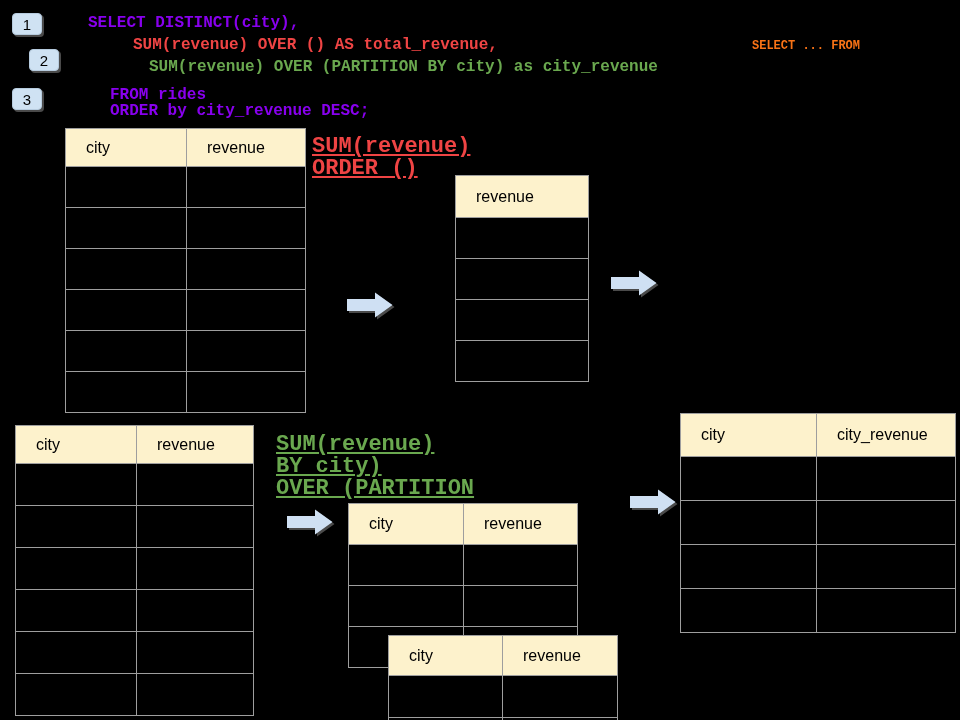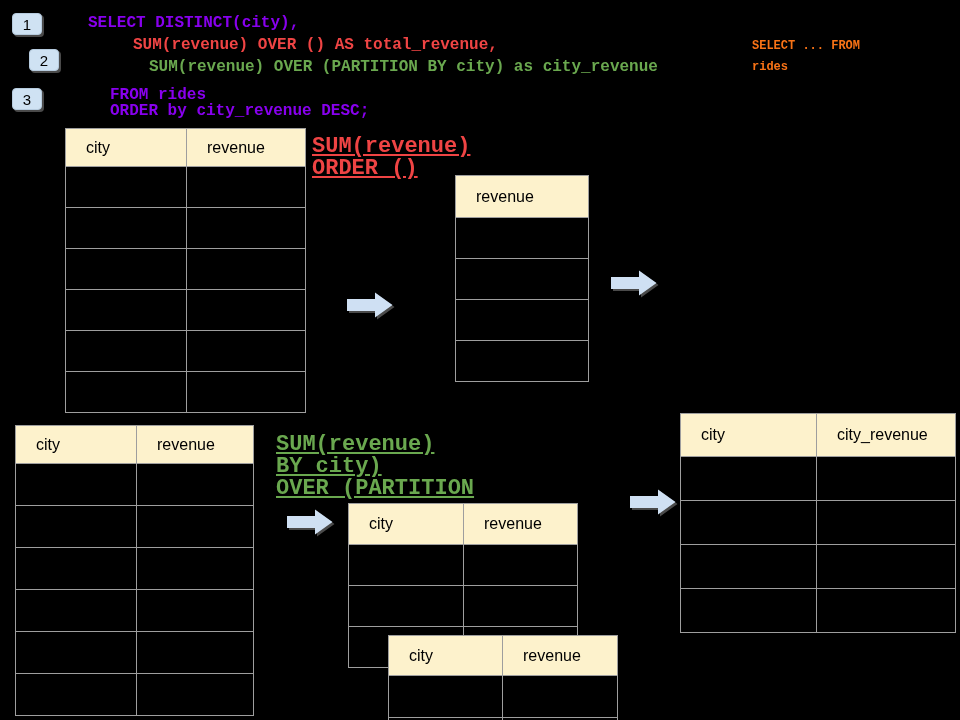--- a/index.html
+++ b/index.html
@@ -84,21 +84,20 @@
   <div class="badge badge-3">3</div>
 
   <div class="codeline c-purple l1">SELECT DISTINCT(city),</div>
   <div class="codeline c-red    l2">SUM(revenue) OVER () AS total_revenue,</div>
   <div class="codeline c-green  l3">SUM(revenue) OVER (PARTITION BY city) as city_revenue</div>
   <div class="codeline c-purple l4">FROM rides</div>
   <div class="codeline c-purple l5">ORDER by city_revenue DESC;</div>
 
   <div class="note">
     <div class="note-line">SELECT ... FROM</div>
-    <div class="note-line">rides</div>
   </div>
 
   <div class="lbl lbl-total">
     <div class="lbl-line c-red">SUM(revenue)</div>
     <div class="lbl-line c-red">ORDER ()</div>
   </div>
   <div class="lbl lbl-part">
     <div class="lbl-line c-green">SUM(revenue)</div>
     <div class="lbl-line c-green">BY city)</div>
     <div class="lbl-line c-green">OVER (PARTITION</div>

